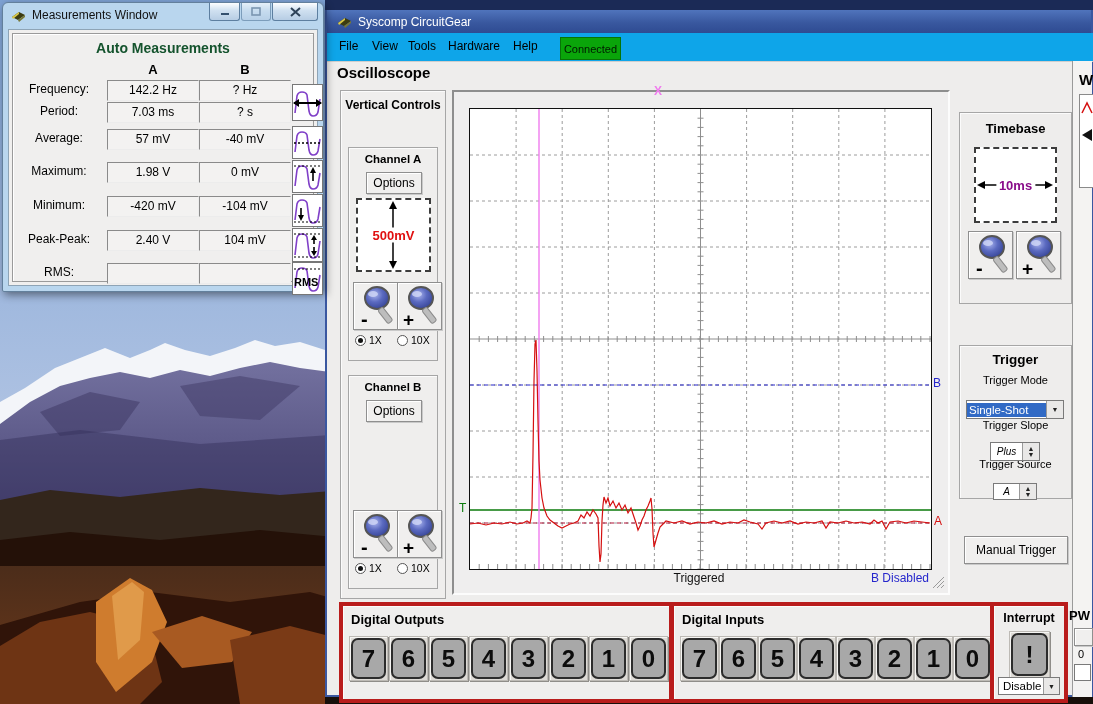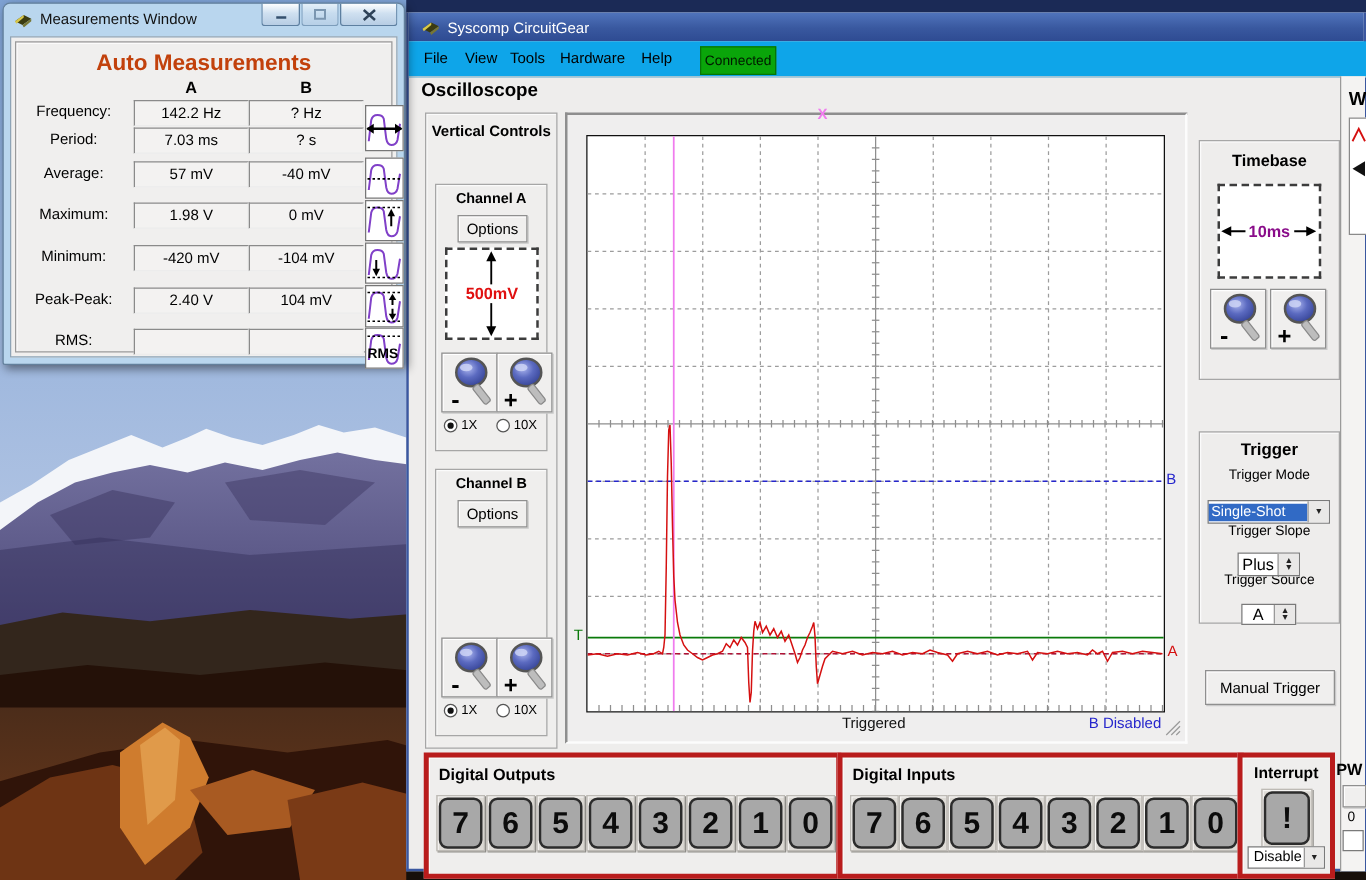--- a/index.html
+++ b/index.html
@@ -13,21 +13,21 @@
     background:#b9d6ee;border:1px solid #63809c;border-radius:6px 6px 2px 2px;
     box-shadow:2px 3px 8px rgba(0,0,0,.45);}
   #meas-title{left:8px;top:5px;font-size:12px;color:#111;display:flex;align-items:center;gap:6px;}
   .aero-btns{right:5px;top:0;display:flex;}
   .aero-btn{height:17px;border:1px solid #5d7fa0;border-top:none;background:linear-gradient(#fdfeff,#cfe0f0 45%,#b7cde4);
     border-radius:0 0 3px 3px;display:flex;align-items:center;justify-content:center;
     font-size:10px;color:#23344a;margin-left:1px;}
   #meas-client{left:5px;top:26px;right:5px;bottom:5px;background:#f0efee;border:1px solid #8ea4b6;}
   #meas-panel{left:3px;top:3px;right:3px;bottom:3px;background:#f0efee;
     border:1px solid #9a9a9a;box-shadow:inset 1px 1px 0 #ffffff;}
-  .m-head{font-weight:bold;font-size:18px;color:#c2410c;}
+  .m-head{font-weight:bold;font-size:14px;color:#14532d;}
   .m-col{font-weight:bold;font-size:13px;color:#000;}
   .m-label{font-size:12px;color:#000;text-align:center;}
   .m-box{background:#f3f2f1;border:1px solid;border-color:#8a8a8a #ececec #ececec #8a8a8a;
     font-size:12px;color:#000;text-align:center;line-height:18px;height:19px;}
   .m-icon{background:#fff;border:1px solid #777;}
   
   #nav-strip{left:325px;top:0;width:768px;height:11px;background:#1b2a56;z-index:5;}
   #main-win{left:325px;top:10px;width:768px;height:687px;z-index:10;
     background:#eeedec;border:2px solid #3a57a0;border-top:none;box-sizing:border-box;}
   #main-titlebar{left:0;top:0;width:764px;height:23px;
@@ -53,21 +53,21 @@
   #scope-frame{left:125px;top:80px;width:498px;height:505px;background:#efeeee;
     border-top:2px solid #8e8e8e;border-left:2px solid #8e8e8e;border-right:2px solid #fcfcfc;border-bottom:2px solid #fcfcfc;box-sizing:border-box;}
   #scope-canvas{left:15px;top:16px;width:461px;height:460px;background:#fff;border:1px solid #101010;}
   .scope-side-label{font-size:12px;}
   
   .combo{background:#fff;border:1px solid #7a7a7a;display:flex;align-items:center;height:19px;box-sizing:border-box;}
   .combo .sel{background:#316ac5;color:#fff;font-size:11.5px;padding:1px 2px;flex:1;white-space:nowrap;overflow:hidden;}
   .combo .drop,.spin-arrows{width:16px;align-self:stretch;background:#e9e8e7;border-left:1px solid #9a9a9a;
     display:flex;flex-direction:column;align-items:center;justify-content:center;font-size:7px;color:#222;line-height:6px;}
   .spinbox{background:#fff;border:1px solid #7a7a7a;display:flex;height:19px;box-sizing:border-box;}
-  .spinbox .val{flex:1;font-size:13px;display:flex;align-items:center;justify-content:center;}
+  .spinbox .val{flex:1;font-size:10px;display:flex;align-items:center;justify-content:center;font-style:italic;}
   .small-lbl{font-size:11px;color:#000;text-align:center;}
   
   .digit-outer{position:absolute;width:37px;height:43px;background:#dedbd6;border:1px solid #bdbab5;
     box-shadow:1px 1px 0 #8f8d89,inset 1px 1px 0 #f6f5f3;display:flex;align-items:center;justify-content:center;}
   .digit{width:31px;height:37px;background:#a8a8a8;border:2px solid #2c2c2c;border-radius:7px;
     font-weight:bold;font-size:24px;color:#0c0c0c;display:flex;align-items:center;justify-content:center;}
   .bottom-frame{border:4px solid #b91c1c;box-shadow:inset 1px 1px 0 #fbfbfb;background:#efeeed;}
   .bf-title{font-weight:bold;font-size:13px;color:#000;}
   .select{background:#fff;border:1px solid #7a7a7a;display:flex;align-items:center;height:19px;box-sizing:border-box;}
   .select .txt{flex:1;font-size:11.5px;padding-left:4px;}

